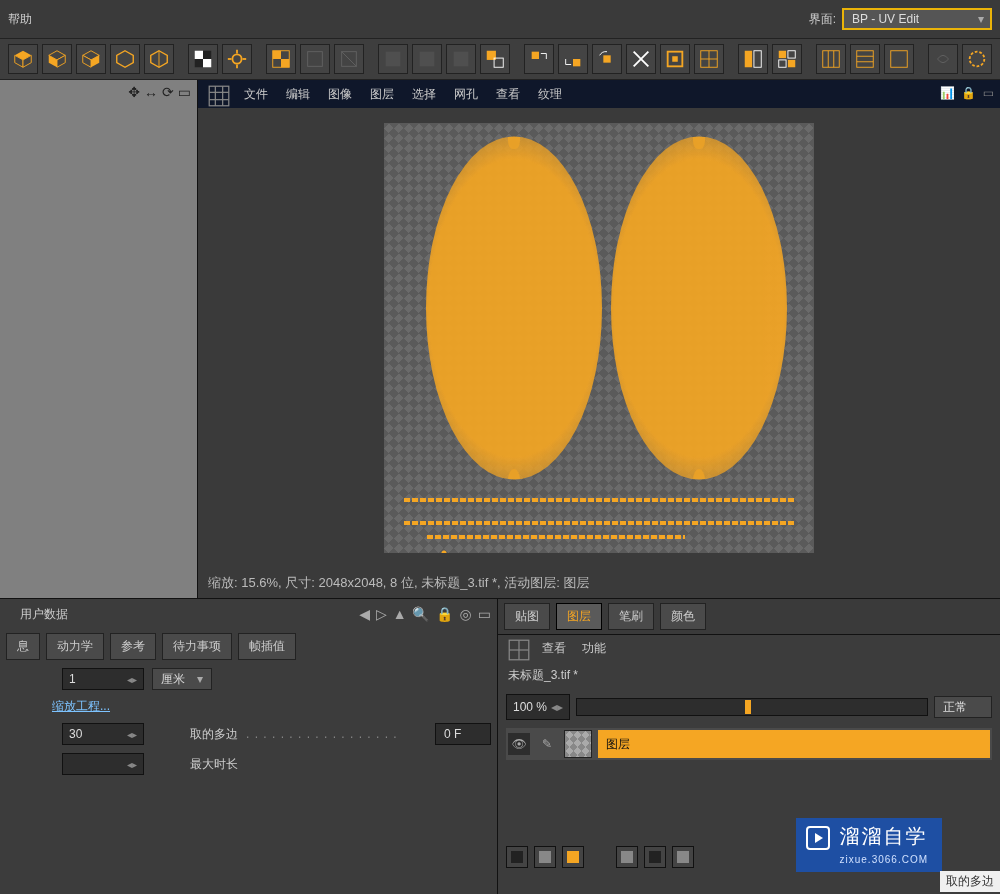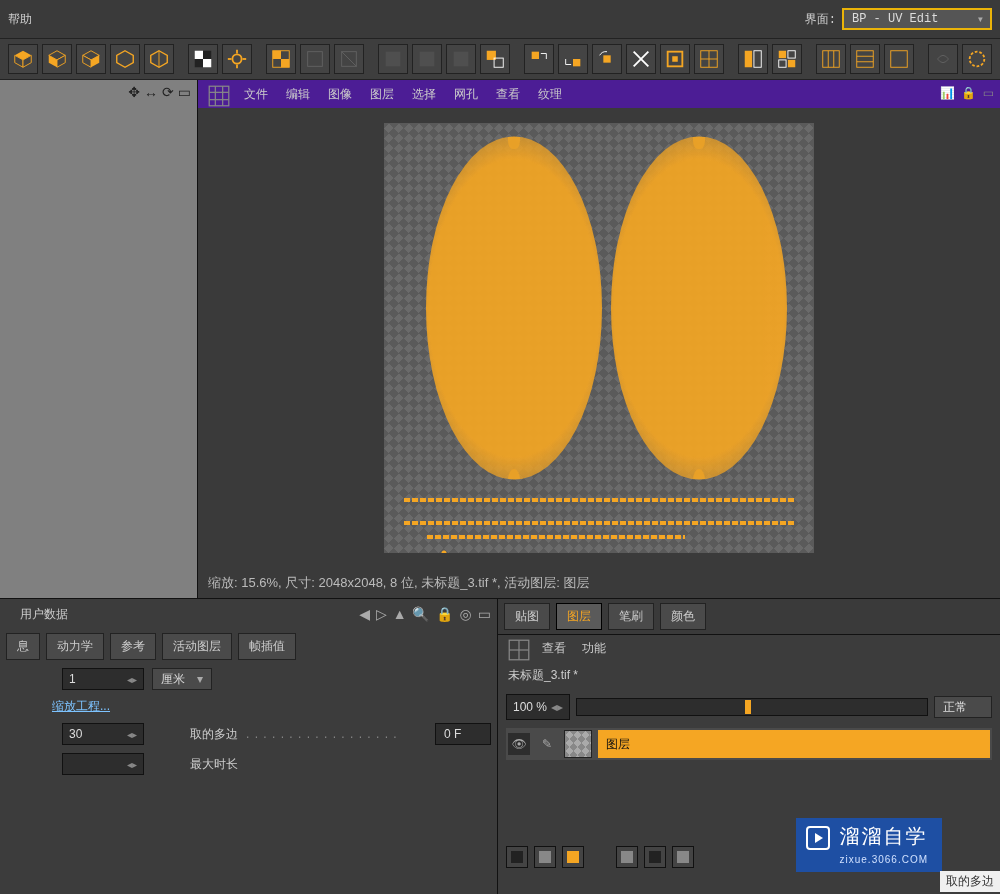--- a/index.html
+++ b/index.html
@@ -15,21 +15,21 @@
 }
 .menubar {
   height: 38px;
   display: flex;
   align-items: center;
   padding: 0 8px;
   justify-content: space-between;
   background: #3a3a3a;
 }
 .help-menu { color: #ccc; }
-.layout-picker { display: flex; align-items: center; gap: 6px; font-family: Liberation Mono, monospace; }
+.layout-picker { display: flex; align-items: center; gap: 6px; }
 .layout-dropdown {
   background: #555; border: 2px solid #eab308; color: #ddd;
   padding: 2px 28px 2px 8px; height: 22px; position: relative;
   min-width: 150px;
 }
 .layout-dropdown::after {
   content: "▾"; position: absolute; right: 6px; top: 2px; color: #aaa;
 }
 
 .main-toolbar {
@@ -76,21 +76,21 @@
   display: flex;
   flex-direction: column;
   background: #3a3a3a;
 }
 .uv-menubar {
   height: 28px;
   display: flex;
   align-items: center;
   gap: 18px;
   padding: 0 10px;
-  background: #4c1d95;
+  background: #0f172a;
   position: relative;
 }
 .uv-menubar .menu-item { color: #ccc; }
 .uv-grid-icon { width: 18px; height: 18px; }
 .uv-right-icons {
   position: absolute; right: 6px; top: 6px; display: flex; gap: 6px;
   color: #888;
 }
 .uv-canvas-wrap {
   flex: 1;
@@ -575,21 +575,21 @@
         <span>🔒</span>
         <span>◎</span>
         <span>▭</span>
       </div>
     </div>
 
     <div class="tab-row">
       <div class="tab">息</div>
       <div class="tab">动力学</div>
       <div class="tab">参考</div>
-      <div class="tab">活动图层</div>
+      <div class="tab">待力事项</div>
       <div class="tab">帧插值</div>
     </div>
 
     <div class="field-row">
       <span style="width:48px"></span>
       <div class="num-input">
         <span>1</span>
         <span class="caret">◂▸</span>
       </div>
       <div class="unit-drop">

